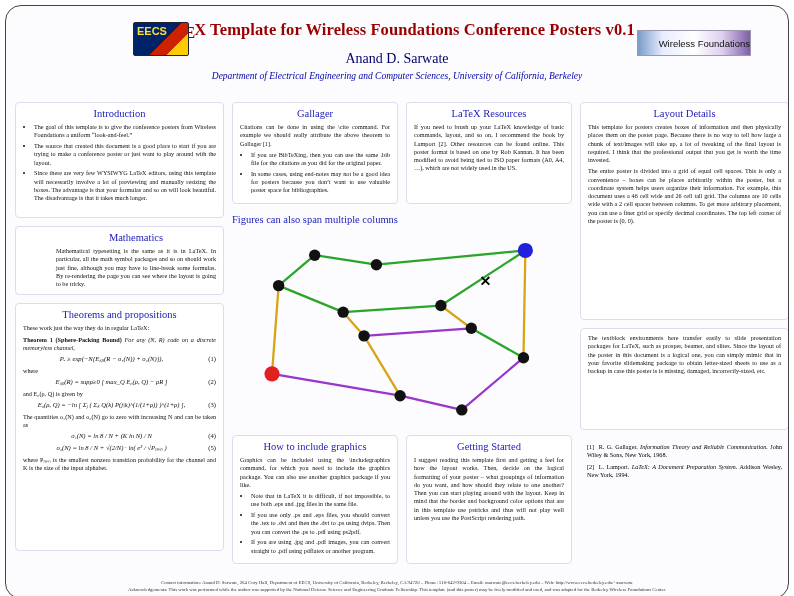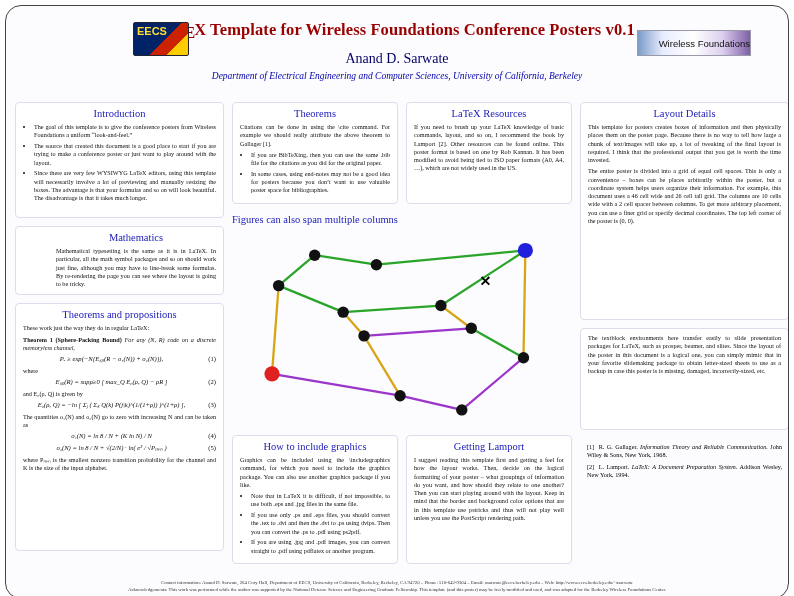--- a/index.html
+++ b/index.html
@@ -126,21 +126,21 @@
               <span class="eq-num">(5)</span>
             </div>
           <p>where Pₘᵢₙ is the smallest nonzero transition probability for the channel and K is the size of the input alphabet.</p>
         </div>
       </div>
     </div>
 
     <div class="col">
       <div class="mid-row">
         <div class="box">
-          <div class="box-title">Theorems</div>
+          <div class="box-title">Gallager</div>
           <div class="btxt">
             <p>Citations can be done in using the \cite command. For example we should really attribute the above theorem to Gallager [1].</p>
             <ul class="bullets">
               <li>If you are BibTeXing, then you can use the same .bib file for the citations as you did for the original paper.</li>
               <li>In some cases, using end-notes may not be a good idea for posters because you don’t want to use valuable poster space for bibliographies.</li>
             </ul>
           </div>
         </div>
         <div class="box">
           <div class="box-title">LaTeX Resources</div>
@@ -191,21 +191,21 @@
           <div class="btxt">
             <p>Graphics can be included using the \includegraphics command, for which you need to include the graphics package. You can also use another graphics package if you like.</p>
             <ul class="bullets">
               <li>Note that in LaTeX it is difficult, if not impossible, to use both .eps and .jpg files in the same file.</li>
               <li>If you use only .ps and .eps files, you should convert the .tex to .dvi and then the .dvi to .ps using dvips. Then you can convert the .ps to .pdf using ps2pdf.</li>
               <li>If you are using .jpg and .pdf images, you can convert straight to .pdf using pdflatex or another program.</li>
             </ul>
           </div>
         </div>
         <div class="box">
-          <div class="box-title">Getting Lamport</div>
+          <div class="box-title">Getting Started</div>
           <div class="btxt">I suggest reading this template first and getting a feel for how the layout works. Then, decide on the logical formatting of your poster – what groupings of information do you want, and how should they relate to one another? Then you can start playing around with the layout. Keep in mind that the border and background color options that are in this template use pstricks and thus will not play well unless you use the PostScript rendering path.</div>
         </div>
       </div>
     </div>
 
     <div class="col">
       <div class="box h-layout">
         <div class="box-title">Layout Details</div>
         <div class="btxt">
           <p>This template for posters creates boxes of information and then physically places them on the poster page. Because there is no way to tell how large a chunk of text/images will take up, a lot of tweaking of the final layout is required. I think that the professional output that you get is worth the time invested.</p>

